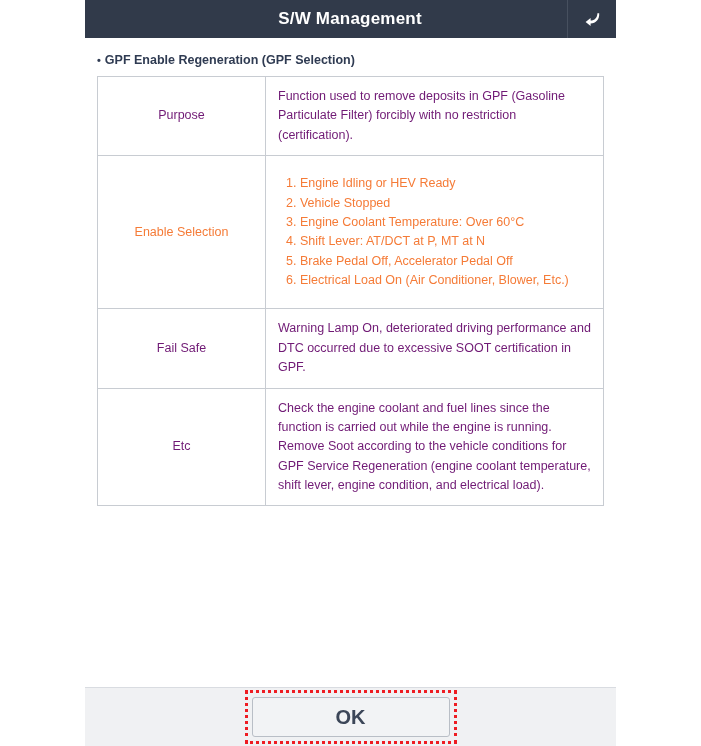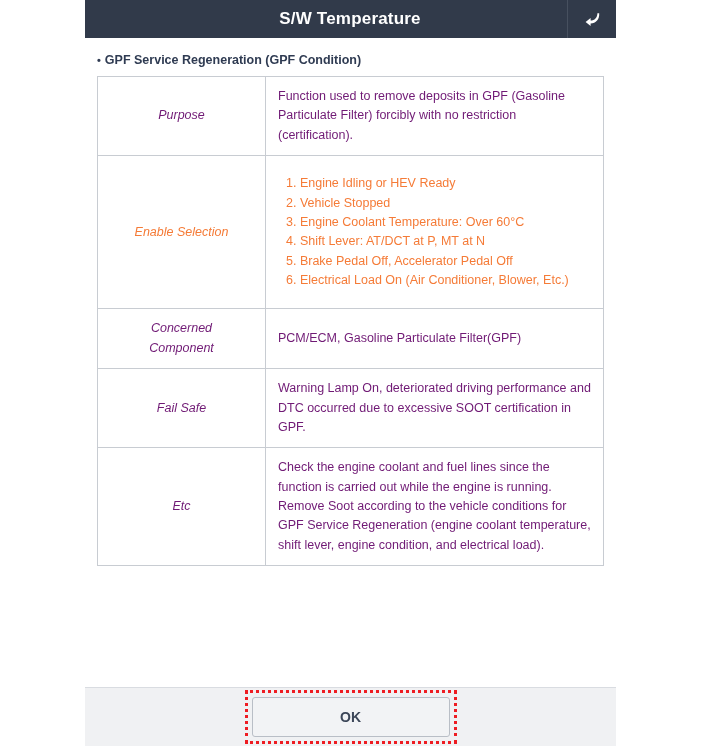--- a/index.html
+++ b/index.html
@@ -82,21 +82,20 @@
     border: 1px solid #C8CCD2;
     vertical-align: middle;
     font-size: 12.5px;
     color: #701a75;
     line-height: 1.55;
   }
   .info-table td.label {
     width: 155px;
     text-align: center;
     padding: 10px 6px;
-    font-style: italic;
   }
   .info-table td.value {
     padding: 10px 12px;
   }
   .info-table tr.highlight td.label,
   .info-table tr.highlight td.value {
     color: #F57B37;
   }
   .cond-list {
     margin: 8px;
@@ -129,47 +128,47 @@
     display: inline-block;
   }
   .ok-button {
     width: 196px;
     height: 38px;
     background: #F2F3F5;
     border: 1px solid #B9BEC6;
     border-radius: 3px;
     color: #3C4658;
     font-family: "Liberation Sans", sans-serif;
-    font-size: 14px;
+    font-size: 20px;
     font-weight: bold;
     cursor: pointer;
     display: flex;
     align-items: center;
     justify-content: center;
   }
 </style>
 </head>
 <body>
 
 <div id="app">
 
   <div class="titlebar">
-    <div class="title">S/W Temperature</div>
+    <div class="title">S/W Management</div>
     <div class="back-btn">
       <span>
         <svg width="22" height="22" viewBox="0 0 22 22" aria-hidden="true">
           <path d="M16.4 5.2 C16.4 9.6 13.6 12.4 9.6 12.6 L9.6 10.0 L4.6 14.0 L9.6 18.0 L9.6 15.4 C15.0 15.2 18.6 11.4 18.2 5.2 Z" fill="#ffffff"></path>
         </svg>
       </span>
     </div>
   </div>
 
   <div class="section-heading">
     <span class="bullet">•</span>
-    <span>GPF Service Regeneration (GPF Condition)</span>
+    <span>GPF Enable Regeneration (GPF Selection)</span>
   </div>
 
   <table class="info-table">
     <tbody>
       <tr>
         <td class="label">Purpose</td>
         <td class="value">Function used to remove deposits in GPF (Gasoline Particulate Filter) forcibly with no restriction (certification).</td>
       </tr>
 
       <tr class="highlight">
@@ -179,27 +178,20 @@
             <li>1. Engine Idling or HEV Ready</li>
             <li>2. Vehicle Stopped</li>
             <li>3. Engine Coolant Temperature: Over 60°C</li>
             <li>4. Shift Lever: AT/DCT at P, MT at N</li>
             <li>5. Brake Pedal Off, Accelerator Pedal Off</li>
             <li>6. Electrical Load On (Air Conditioner, Blower, Etc.)</li>
           </ul>
         </td>
       </tr>
 
-      <tr>
-        <td class="label">
-          <span class="label-line">Concerned</span>
-          <span class="label-line">Component</span>
-        </td>
-        <td class="value">PCM/ECM, Gasoline Particulate Filter(GPF)</td>
-      </tr>
 
 
       <tr>
         <td class="label">Fail Safe</td>
         <td class="value">Warning Lamp On, deteriorated driving performance and DTC occurred due to excessive SOOT certification in GPF.</td>
       </tr>
 
       <tr>
         <td class="label">Etc</td>
         <td class="value">Check the engine coolant and fuel lines since the function is carried out while the engine is running. Remove Soot according to the vehicle conditions for GPF Service Regeneration (engine coolant temperature, shift lever, engine condition, and electrical load).</td>

